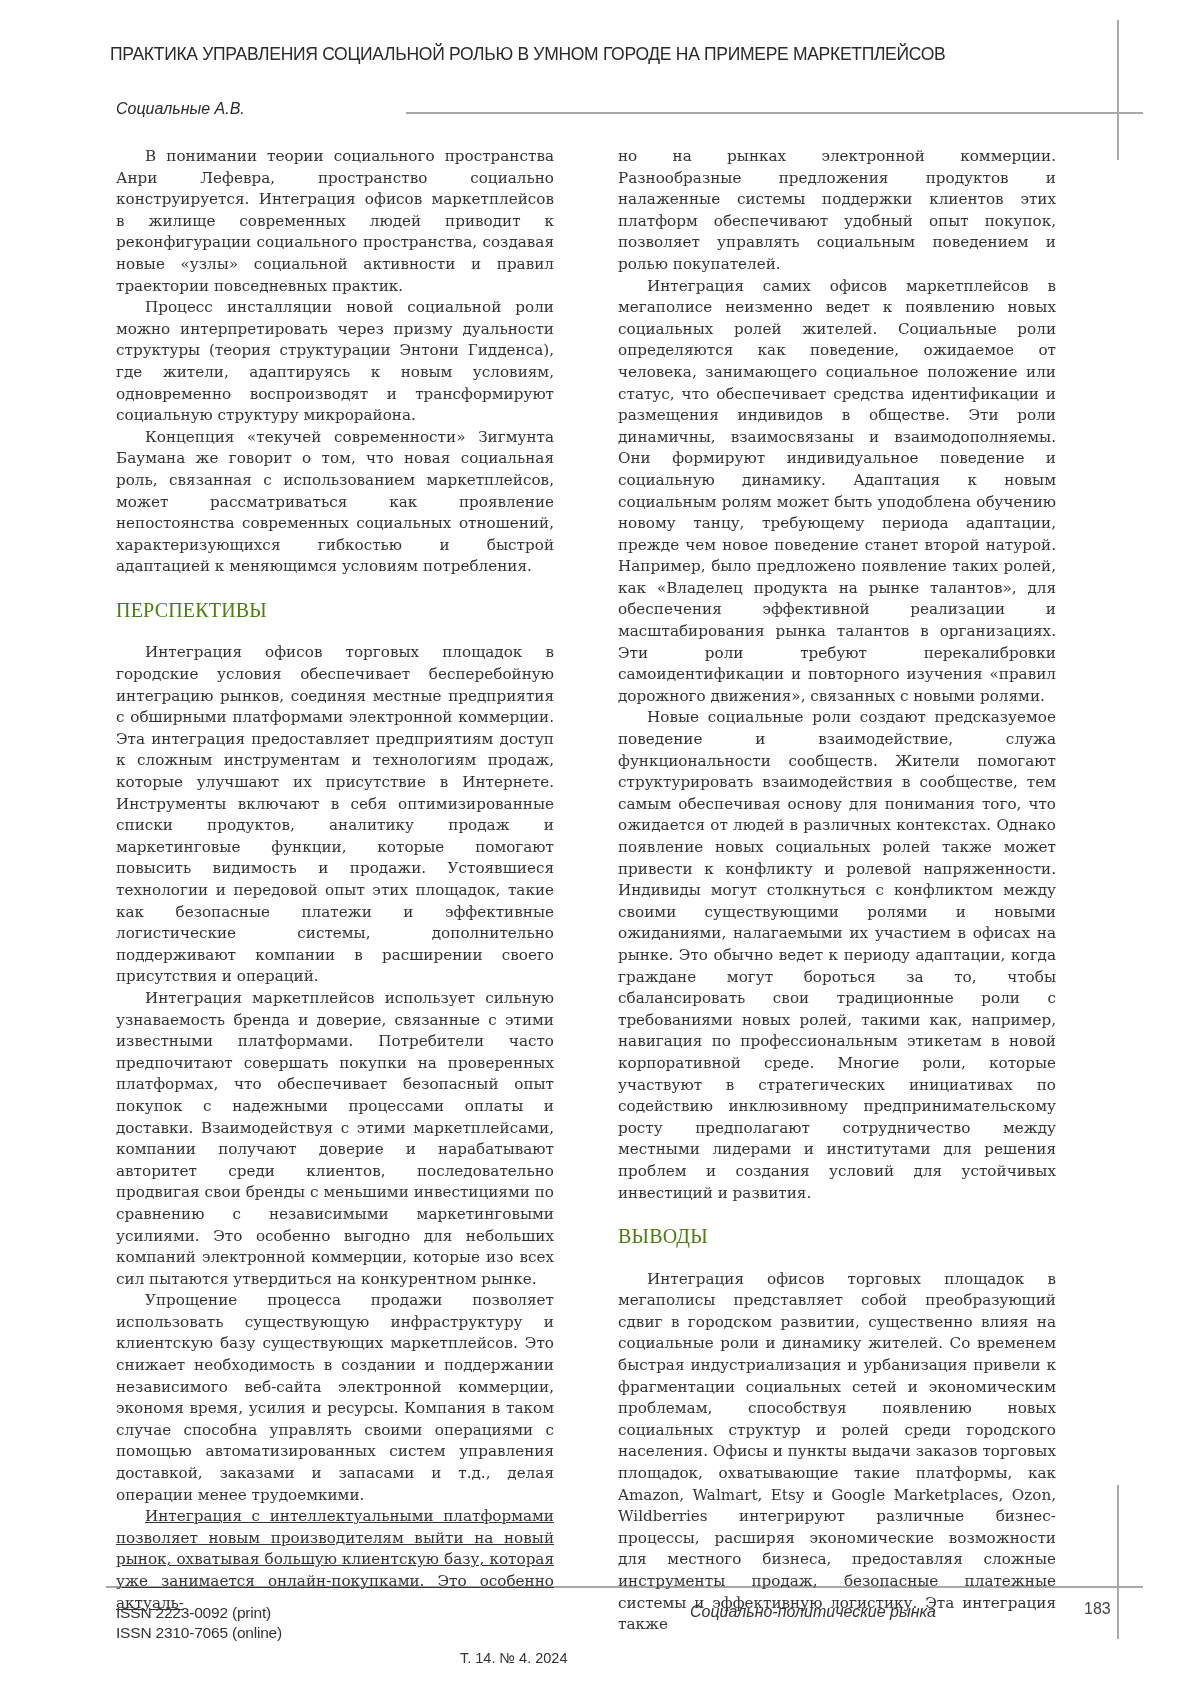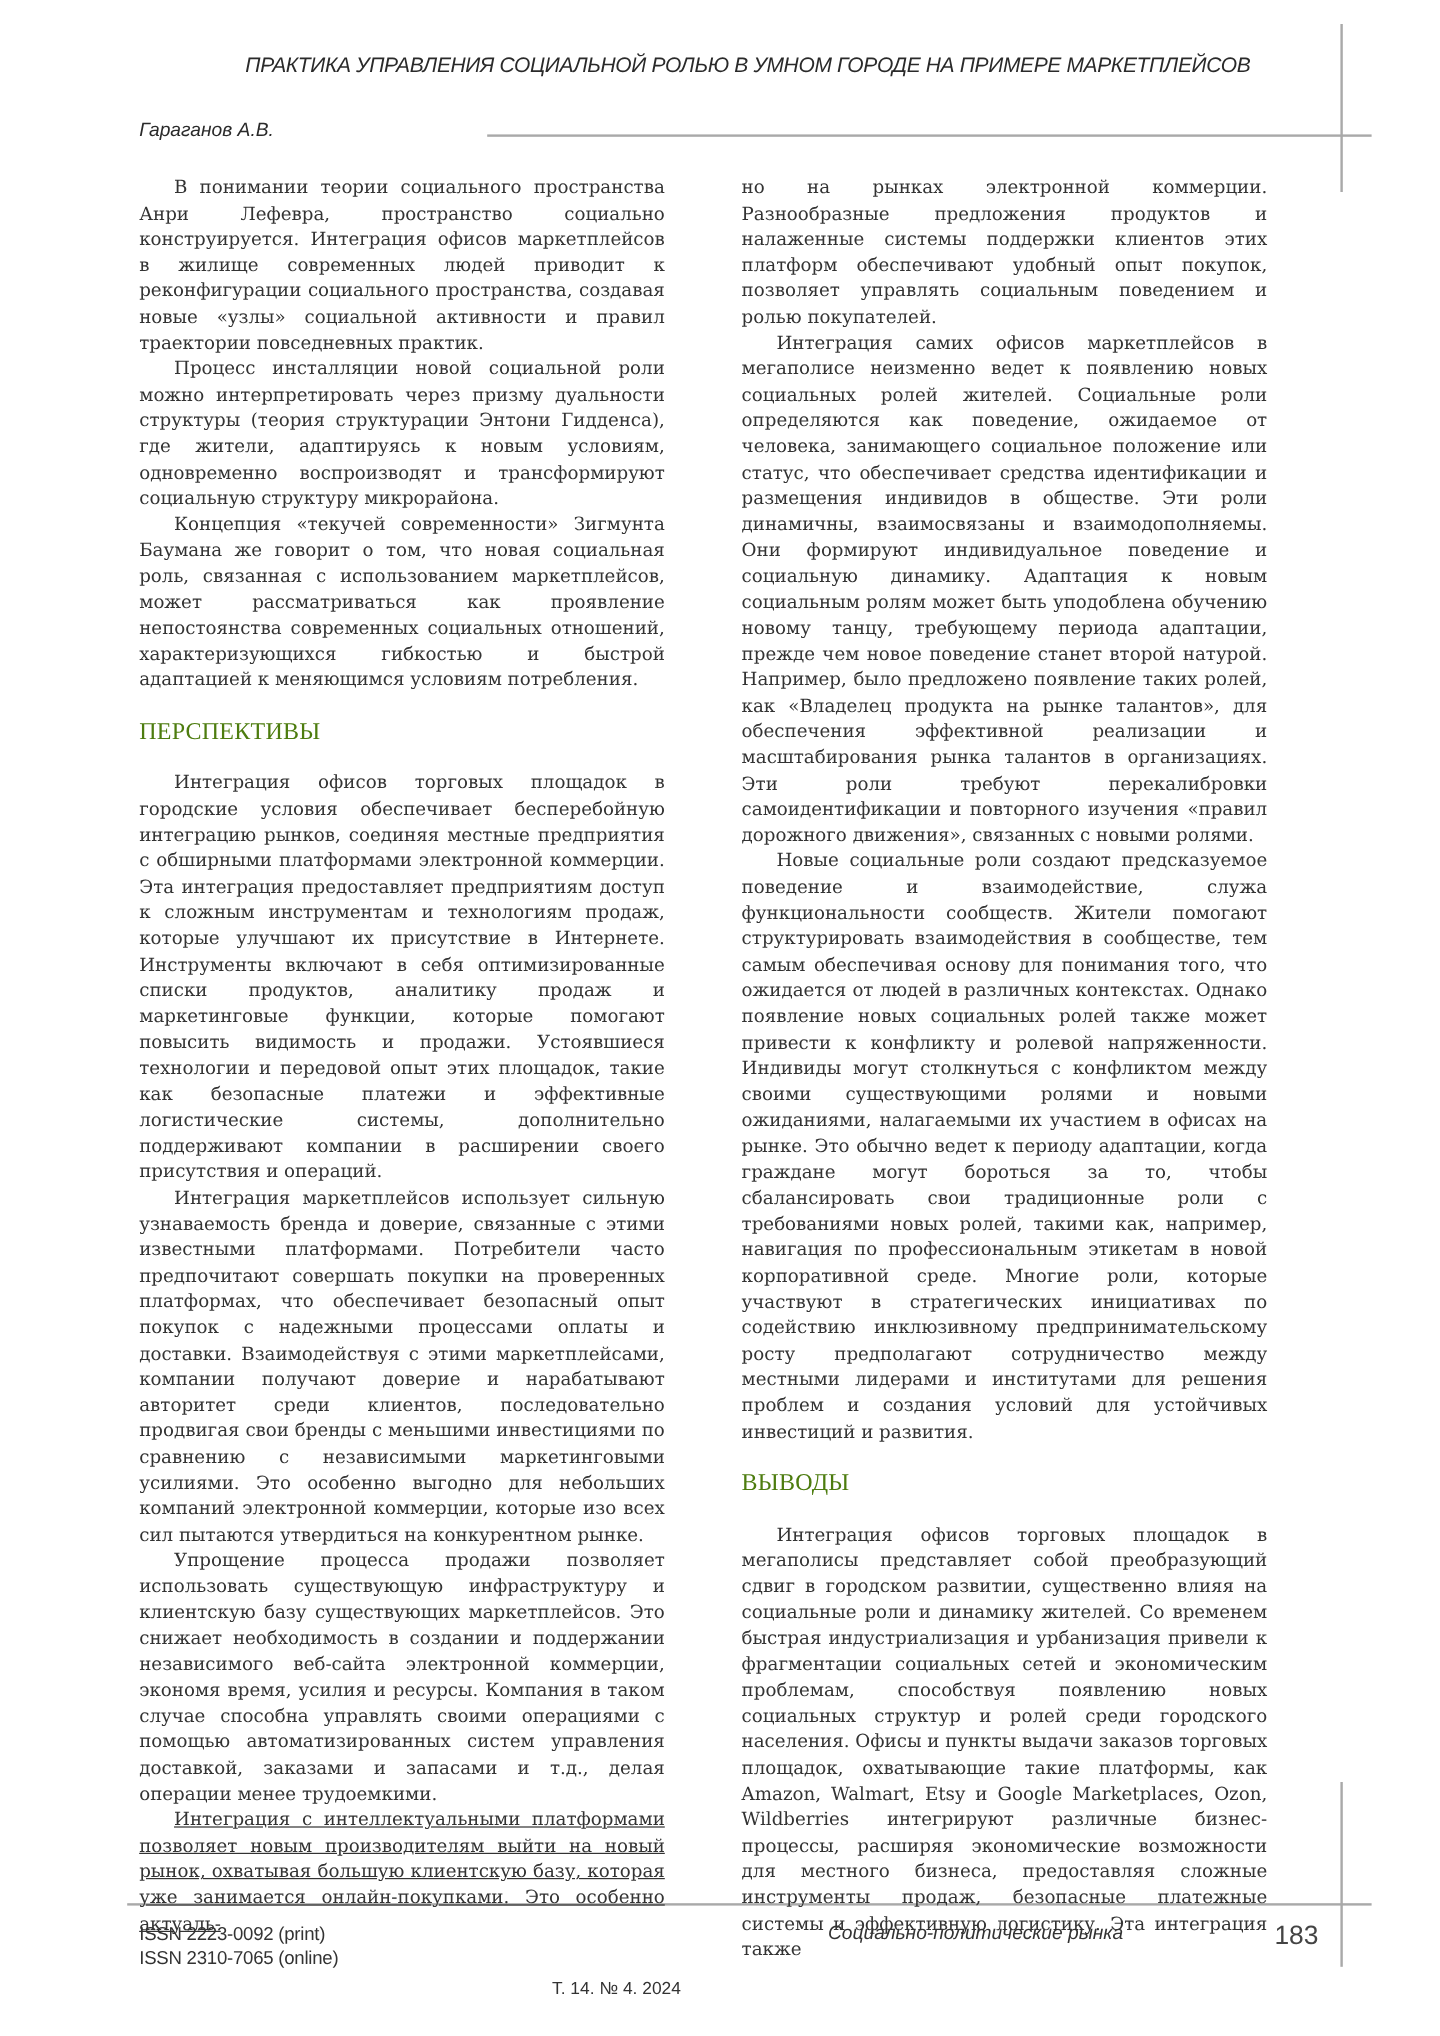--- a/index.html
+++ b/index.html
@@ -1,19 +1,19 @@
 <!DOCTYPE html>
 <html><head>
 <meta charset="utf-8">
 <style>
   html, body { margin: 0; padding: 0; background: #ffffff; }
   body { width: 1200px; height: 1697px; position: relative; overflow: hidden; color: #2b2b2b; }
   .running-title {
     position: absolute; left: 110px; right: 158px; top: 44px;
-    text-align: right; font-family: "Liberation Sans", sans-serif; font-style: italic;
+    font-family: "Liberation Sans", sans-serif; 
     font-size: 17.5px; letter-spacing: -0.3px; color: #2a2a2a; text-transform: uppercase;
   }
   .author {
     position: absolute; left: 116px; top: 100px;
     font-family: "Liberation Sans", sans-serif; font-style: italic; font-size: 16px; color: #2a2a2a;
   }
   .rule-h { position: absolute; background: #a9a9a9; height: 2px; }
   .rule-v { position: absolute; background: #a9a9a9; width: 2px; }
   .col {
     position: absolute; top: 146px; width: 438px;
@@ -24,27 +24,27 @@
   .col.right { left: 618px; top: 146px; }
   .col p { margin: 0; text-indent: 29px; }
   .col h2 {
     font-family: Liberation Serif, serif; font-weight: normal; font-size: 20px;
     margin: 22px 0 21px 0; letter-spacing: 0.2px; color: #4d7c0f; text-indent: 0;
   }
   .footer { position: absolute; top: 1603px; font-family: "Liberation Sans", sans-serif; color: #333; font-size: 15.5px; }
   .issn { left: 116px; line-height: 20px; letter-spacing: -0.2px; }
   .issue { left: 460px; font-size: 14.5px; margin-top: 47px; }
   .journal { left: 690px; font-style: italic; font-size: 16px; }
-  .page-no { left: 1062px; font-size: 22px; color: #444; top: 1600px; }
+  .page-no { left: 1084px; font-size: 16px; color: #444; top: 1600px; }
 </style>
 </head>
 <body>
 
 <div class="running-title">ПРАКТИКА УПРАВЛЕНИЯ СОЦИАЛЬНОЙ РОЛЬЮ В УМНОМ ГОРОДЕ НА ПРИМЕРЕ МАРКЕТПЛЕЙСОВ</div>
-<div class="author">Гараганов А.В.</div>
+<div class="author">Социальные А.В.</div>
 
 <div class="rule-h" style="left:406px; top:112px; width:737px;"></div>
 <div class="rule-v" style="left:1117px; top:20px; height:140px;"></div>
 <div class="rule-h" style="left:106px; top:1586px; width:1037px;"></div>
 <div class="rule-v" style="left:1117px; top:1485px; height:154px;"></div>
 
 <div class="col left">
   <p>В понимании теории социального пространства Анри Лефевра, пространство социально конструируется. Интеграция офисов маркетплейсов в жилище современных людей приводит к реконфигурации социального пространства, создавая новые «узлы» социальной активности и правил траектории повседневных практик.</p>
   <p>Процесс инсталляции новой социальной роли можно интерпретировать через призму дуальности структуры (теория структурации Энтони Гидденса), где жители, адаптируясь к новым условиям, одновременно воспроизводят и трансформируют социальную структуру микрорайона.</p>
   <p>Концепция «текучей современности» Зигмунта Баумана же говорит о том, что новая социальная роль, связанная с использованием маркетплейсов, может рассматриваться как проявление непостоянства современных социальных отношений, характеризующихся гибкостью и быстрой адаптацией к меняющимся условиям потребления.</p>

